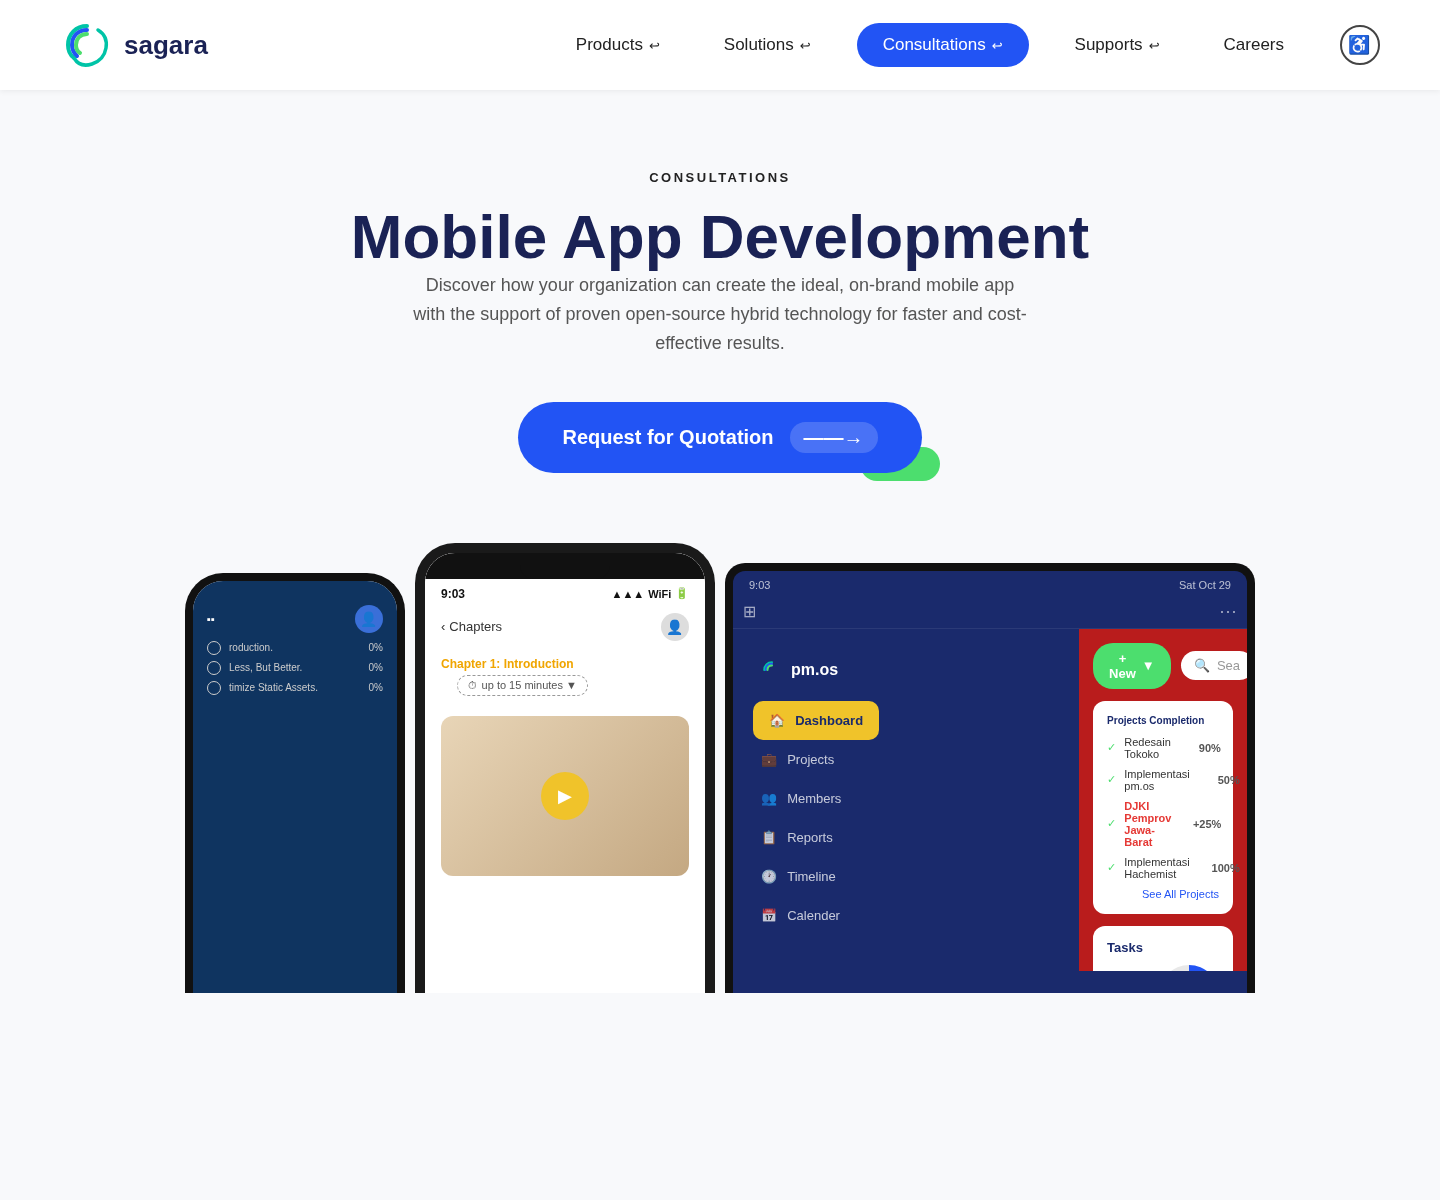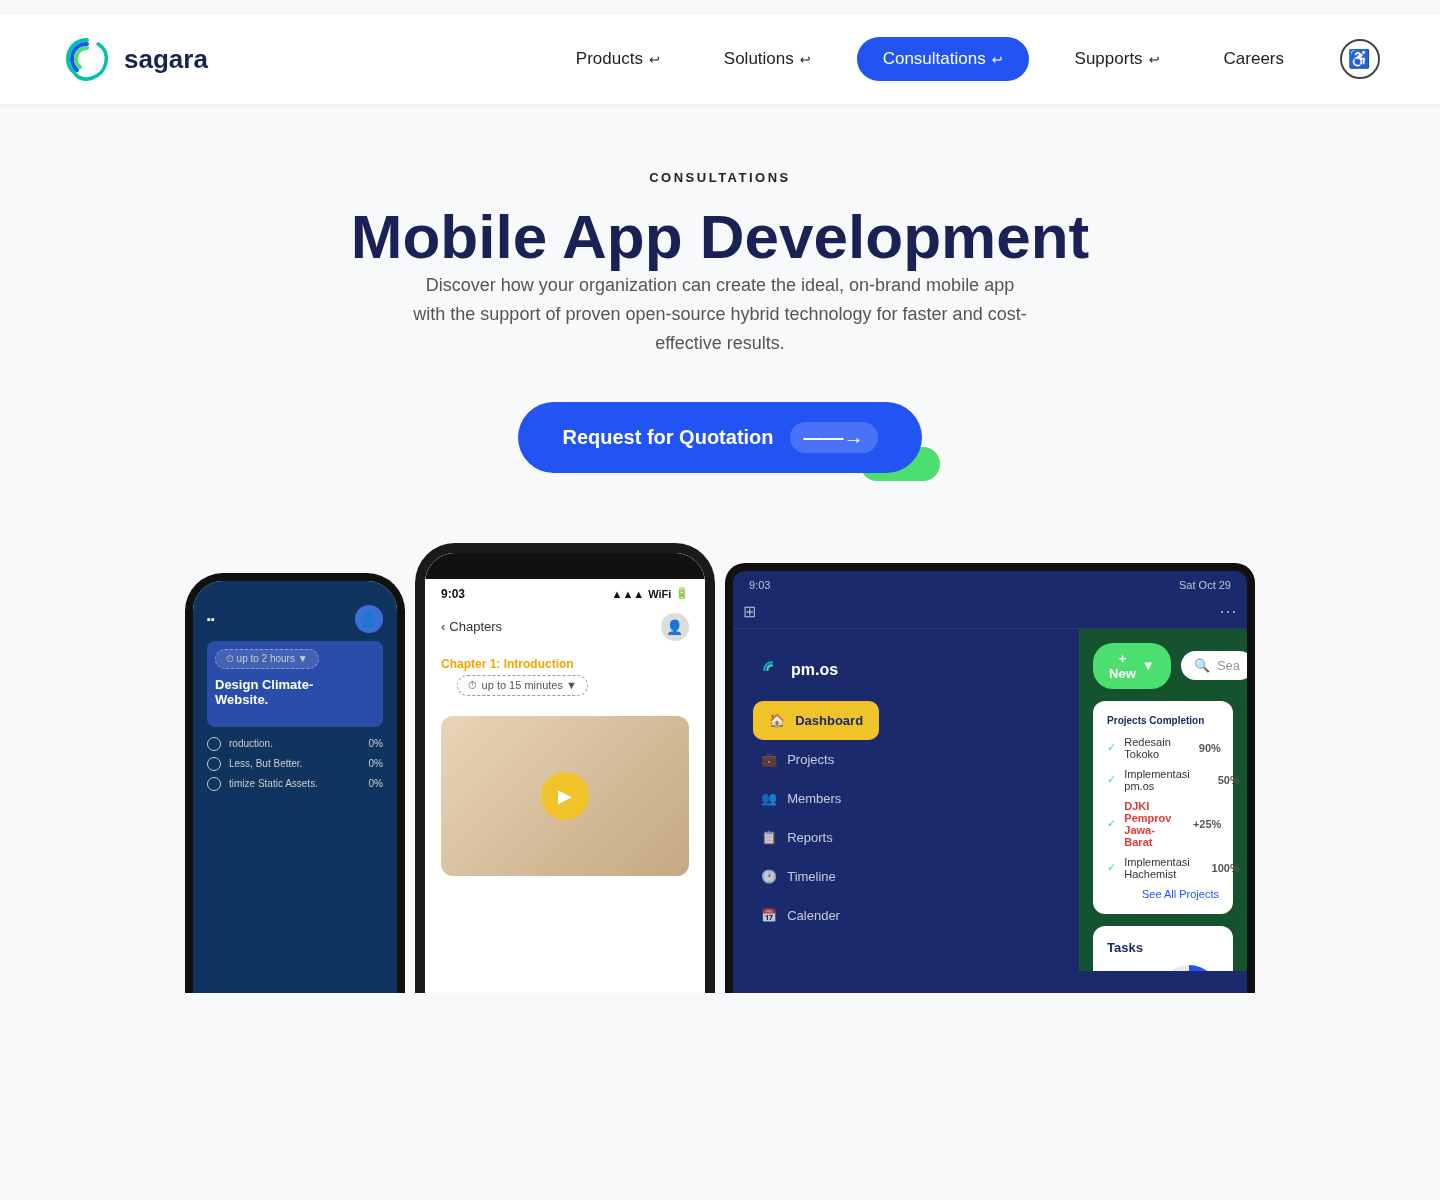--- a/index.html
+++ b/index.html
@@ -6,21 +6,21 @@
     body { font-family: -apple-system, BlinkMacSystemFont, 'Segoe UI', sans-serif; background: #f8f9fb; overflow-x: hidden; }
 
     
     nav {
       background: #fff;
       display: flex;
       align-items: center;
       padding: 0 60px;
       height: 90px;
       box-shadow: 0 1px 6px rgba(0,0,0,0.07);
-      position: sticky; top: 14px; z-index: 100;
+      position: sticky; top: 0; z-index: 100;
     }
     .logo-area { display: flex; align-items: center; gap: 10px; margin-right: auto; }
     .logo-icon { width: 54px; height: 54px; }
     .logo-text { font-size: 26px; font-weight: 700; color: #1a2255; }
     .nav-links { display: flex; align-items: center; gap: 28px; }
     .nav-link {
       display: flex; align-items: center; gap: 6px;
       padding: 10px 18px; border-radius: 8px;
       font-size: 17px; font-weight: 500; color: #222; text-decoration: none;
       cursor: pointer;
@@ -183,21 +183,21 @@
     
     .tablet-nav {
       width: 180px;
       background: #1a2a6c;
       padding: 20px 12px;
       float: left;
       height: 100%;
     }
     .tablet-main {
       margin-left: 180px;
-      background: #14532d;
+      background: #b91c1c;
       height: 100%;
       padding: 14px;
       overflow: hidden;
     }
     .tablet-logo {
       display: flex; align-items: center; gap: 8px;
       padding: 10px 16px 20px;
       color: #fff; font-size: 16px; font-weight: 700;
     }
     .nav-item {
@@ -344,26 +344,20 @@
 </section>
 
 <div class="mockups-section">
 
   <div class="phone-left">
     <div class="phone-left-inner">
       <div class="lp-status">
         <span>▪▪</span>
         <div class="lp-avatar">👤</div>
       </div>
-      <div style="background:#2a4daa;border-radius:8px;padding:8px;margin-bottom:10px;">
-        <div class="lp-time-pill">
-          <span>⏱ up to 2 hours ▼</span>
-        </div>
-        <div class="lp-chapter-title">Design Climate-<br>Website.</div>
-      </div>
       <div class="lp-row">
         <div class="lp-circle"></div>
         <span>roduction.</span>
         <span class="lp-pct">0%</span>
       </div>
       <div class="lp-row">
         <div class="lp-circle"></div>
         <span>Less, But Better.</span>
         <span class="lp-pct">0%</span>
       </div>

